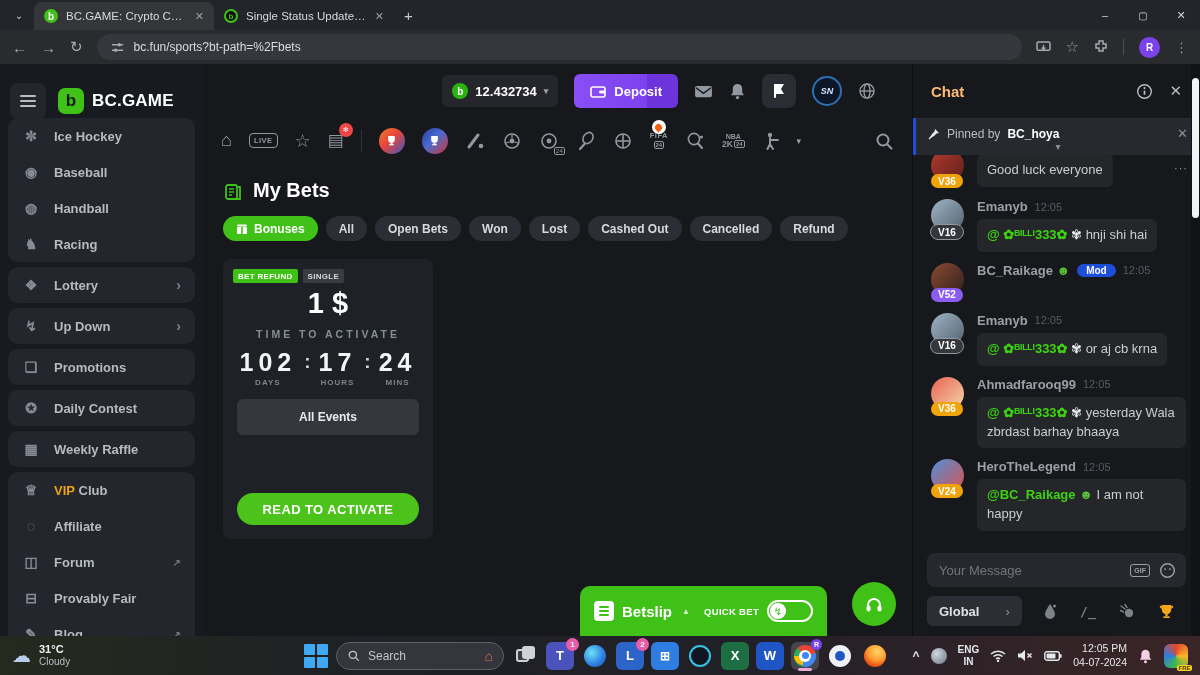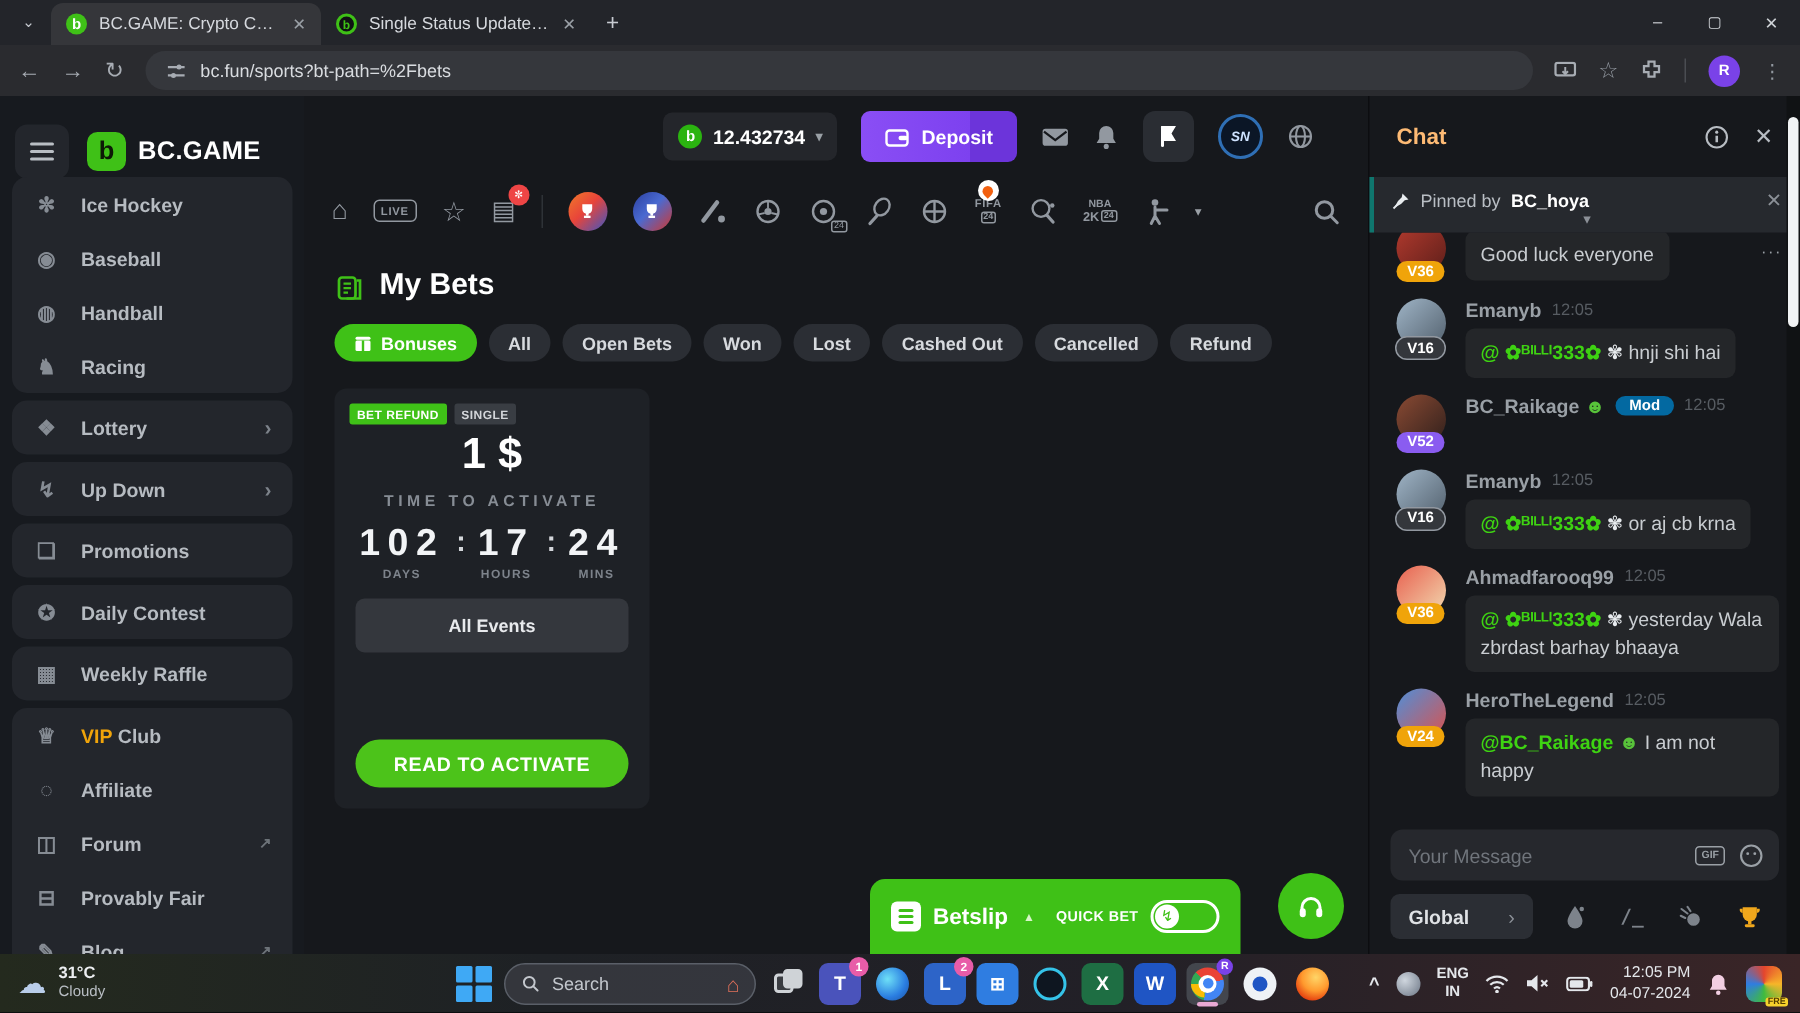--- a/index.html
+++ b/index.html
@@ -101,42 +101,42 @@
   .qb{margin-left:auto;color:#fff;font-size:9.5px;font-weight:bold;letter-spacing:.3px;}
   .toggle{width:46px;height:22px;border:2px solid #fff;border-radius:11px;position:relative;}
   .knob{position:absolute;left:1px;top:1px;width:16px;height:16px;border-radius:50%;background:#fff;color:#3fc117;font-size:10px;display:flex;align-items:center;justify-content:center;}
   .support{position:absolute;right:16px;bottom:10px;width:44px;height:44px;border-radius:50%;background:#3fc117;display:flex;align-items:center;justify-content:center;}
 
   
   #chat{width:288px;flex:none;background:#16181c;border-left:1px solid #0c0d10;display:flex;flex-direction:column;position:relative;}
   .chat-head{height:54px;display:flex;align-items:center;padding:0 18px;gap:16px;flex:none;}
   .chat-head .t{color:#fdba74;font-size:15px;font-weight:bold;flex:1;}
   .x{color:#b7bcc2;font-size:15px;}
-  .pinned{background:#26292e;border-left:3px solid #0f766e;padding:8px 12px 2px;position:relative;flex:none;}
+  .pinned{background:#26292e;border-left:3px solid #1d4ed8;padding:8px 12px 2px;position:relative;flex:none;}
   .pin-row{display:flex;align-items:center;gap:7px;color:#b9bec4;font-size:12px;}
   .pin-row b{color:#fff;}
   .pin-row .x{margin-left:auto;font-size:13px;color:#8b9097;}
   .banner{margin-top:7px;width:162px;height:20px;border-radius:3px;background:linear-gradient(100deg,#1e6fd0,#6fb0ee 60%,#cfe4f8);position:relative;overflow:hidden;}
   .banner span{position:absolute;left:5px;bottom:-4px;color:#fff;font-size:9px;font-weight:bold;font-style:italic;letter-spacing:.5px;}
   .dots3{position:absolute;right:12px;top:44px;color:#9aa0a6;font-size:11px;letter-spacing:1px;}
   .pin-chev{text-align:center;color:#8b9097;font-size:10px;line-height:12px;}
   #chat-msgs{flex:1;overflow:hidden;padding:10px 14px 0;}
   .msg{display:flex;gap:10px;margin-bottom:11px;}
   .msg.partial{margin-top:-16px;}
   .m-left{width:40px;flex:none;display:flex;flex-direction:column;align-items:center;}
   .avatar{width:33px;height:33px;border-radius:50%;}
   .lvl{margin-top:-8px;border-radius:8px;padding:1.5px 7px;font-size:10px;font-weight:bold;color:#fff;z-index:2;}
   .lvl.gold{background:#f0a40a;}
   .lvl.purple{background:#8a5cf0;}
   .lvl.dark{background:#34373c;border:1px solid #9298a0;}
   .m-right{flex:1;min-width:0;}
   .m-head{display:flex;align-items:center;gap:7px;}
   .m-user{color:#9aa0a6;font-size:13px;font-weight:bold;}
   .m-user .fr{color:#58c33a;}
-  .modb{background:#0369a1;border-radius:8px;color:#fff;font-size:10px;font-weight:bold;padding:1px 9px;}
+  .modb{background:#1d4ed8;border-radius:8px;color:#fff;font-size:10px;font-weight:bold;padding:1px 9px;}
   .m-time{color:#575c62;font-size:11px;}
   .bubble{margin-top:5px;background:#242629;border-radius:6px;padding:7px 10px;font-size:13px;color:#c9cdd1;line-height:1.45;width:fit-content;max-width:100%;}
   .mention{color:#3ed312;font-weight:bold;}
   .chat-input{margin:8px 14px 0;height:34px;background:#26282d;border-radius:8px;display:flex;align-items:center;gap:9px;padding:0 10px;flex:none;}
   .chat-input input{flex:1;background:transparent;border:none;outline:none;color:#c9cdd1;font-size:13px;min-width:0;}
   .chat-input input::placeholder{color:#70757c;}
   .gif{border:1.5px solid #9aa0a6;border-radius:3px;color:#9aa0a6;font-size:7px;font-weight:bold;padding:2px 3px;}
   .chat-foot{margin:9px 14px 10px;display:flex;align-items:center;flex:none;}
   .global{height:30px;background:#2b2e34;border-radius:6px;display:flex;align-items:center;gap:26px;padding:0 12px;color:#dfe2e5;font-size:13px;font-weight:bold;}
   .global .chev{color:#8b9097;font-weight:normal;}

